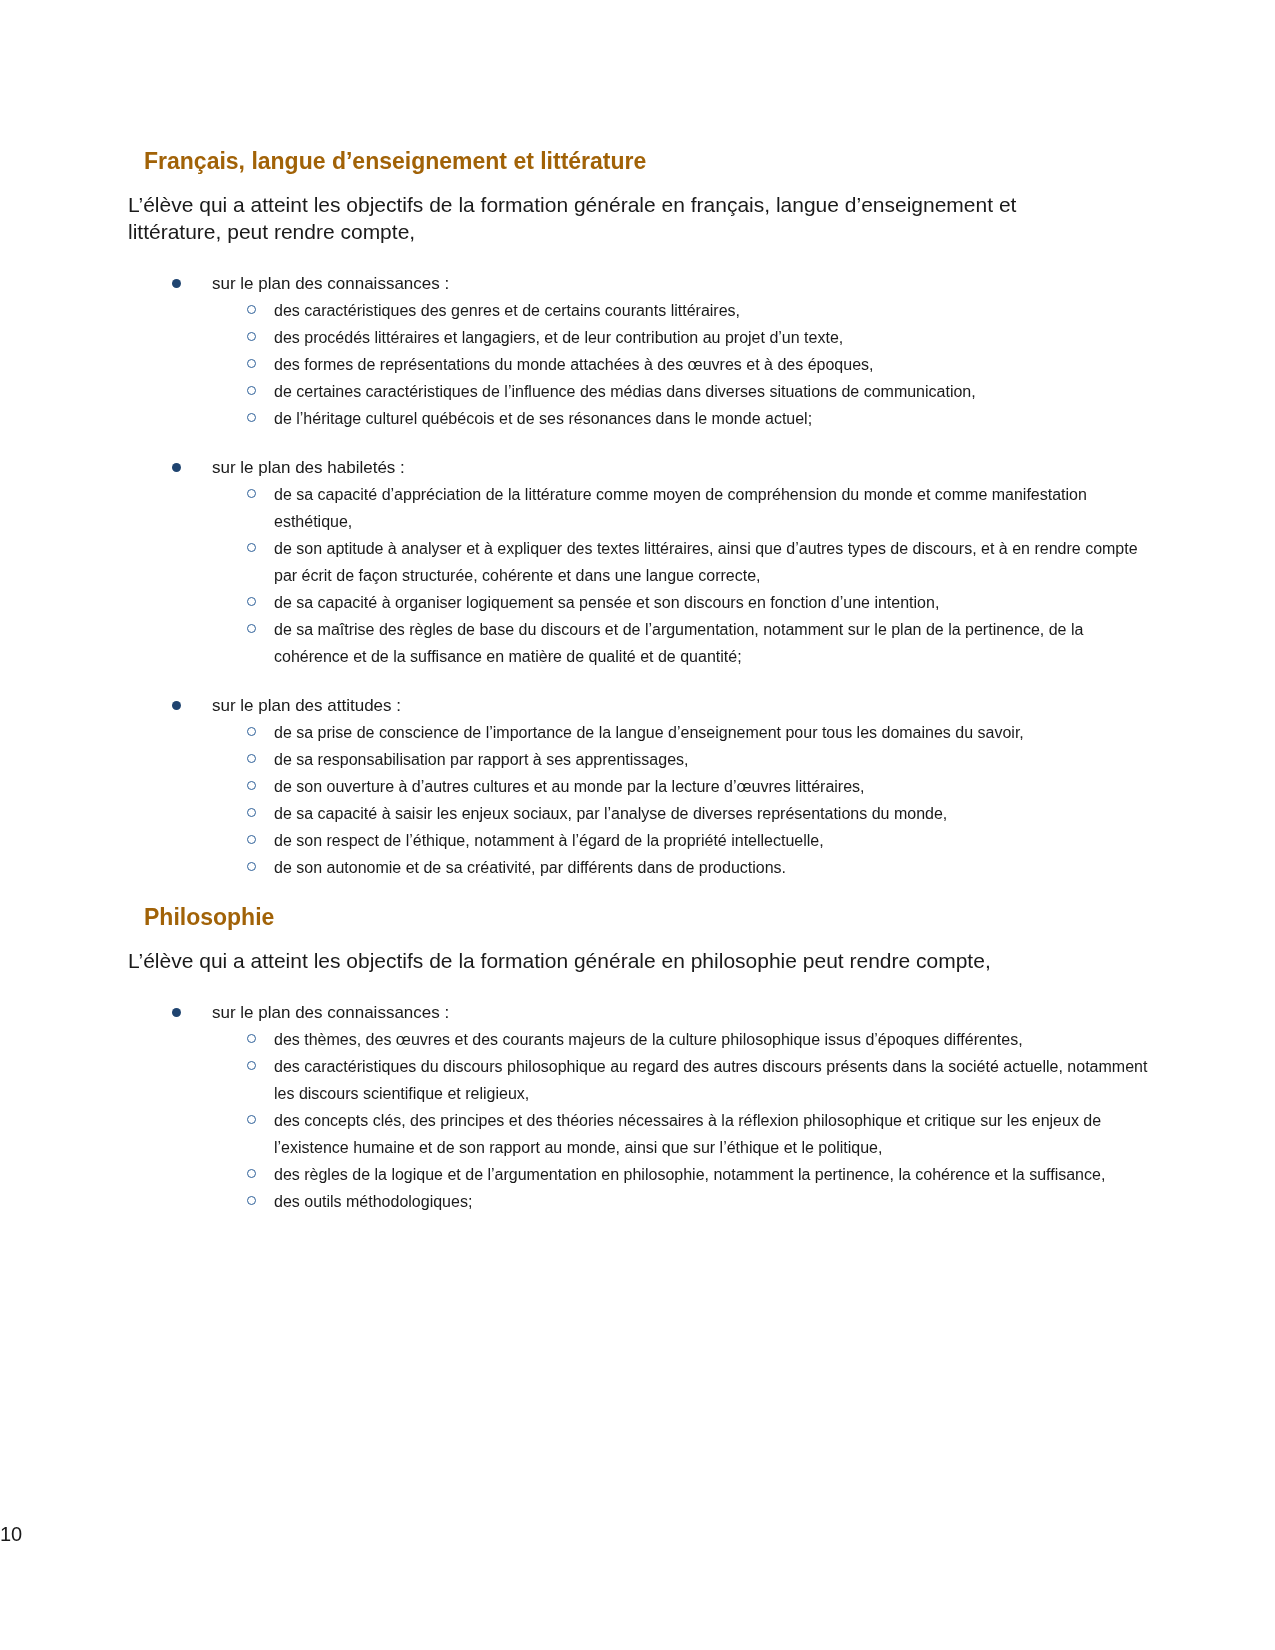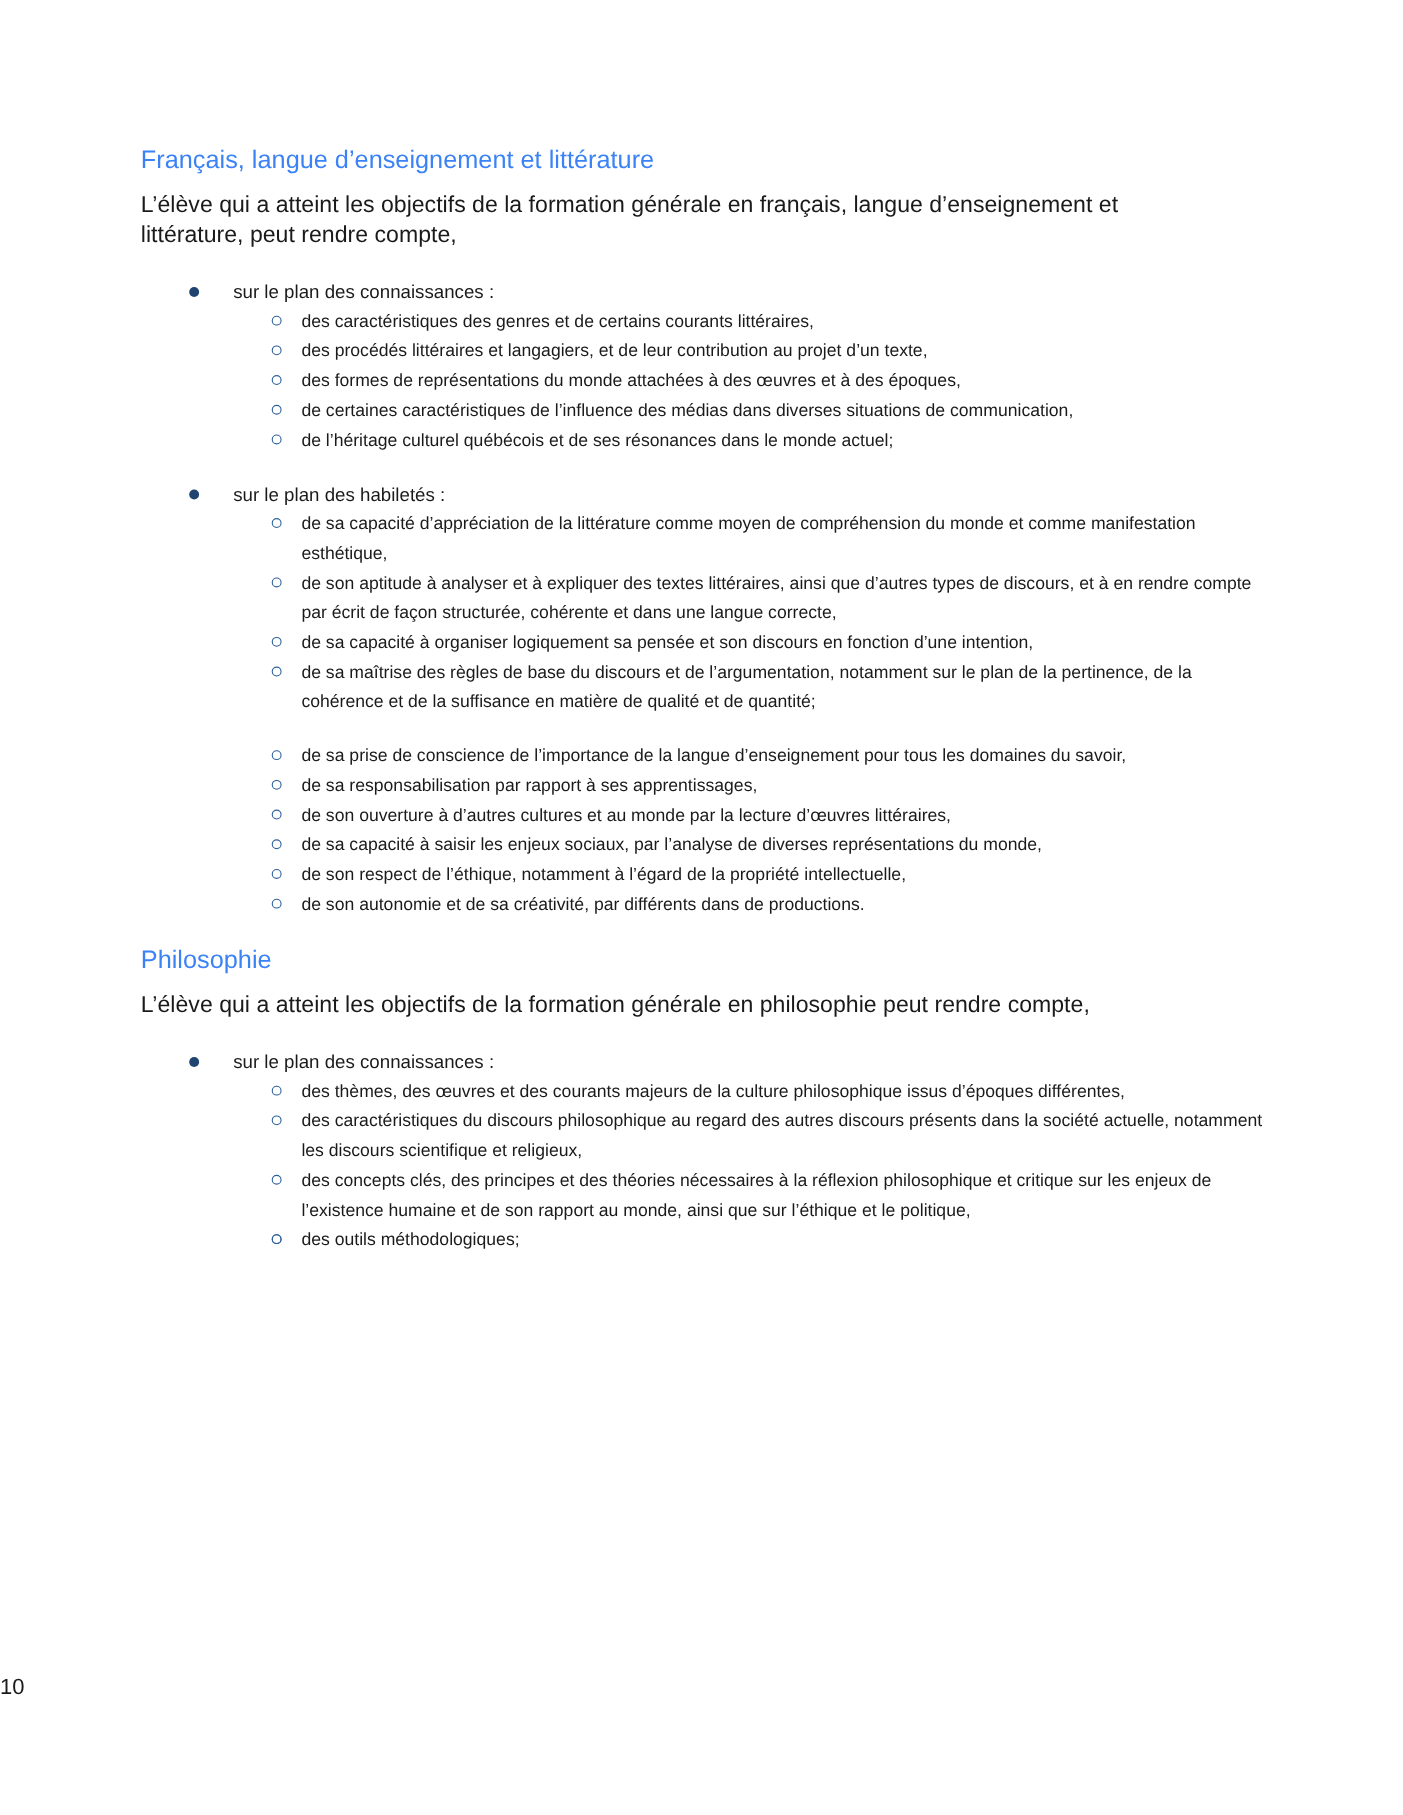--- a/index.html
+++ b/index.html
@@ -13,24 +13,24 @@
     overflow: hidden;
   }
   .content {
     position: absolute;
     left: 128px;
     top: 131px;
     width: 1021px;
   }
   .sec-title {
     font-size: 23px;
-    font-weight: 400;
-    color: #3b82f6;
+    font-weight: 700;
+    color: #a16207;
     line-height: 28px;
-    margin: 0;
+    margin: 16px;
   }
   .section + .section { margin-top: 22px; }
   .intro {
     font-size: 21px;
     line-height: 27px;
     margin: 14px 0 0 0;
     max-width: 952px;
   }
   .group { margin-top: 22px; }
   .group.first { margin-top: 25px; }
@@ -96,35 +96,36 @@
           <div class="li2"><span class="b2"></span><span class="li-text">de l’héritage culturel québécois et de ses résonances dans le monde actuel;</span></div>
         </div>
         <div class="group">
           <div class="li1"><span class="b1"></span><span class="li-text">sur le plan des habiletés :</span></div>
           <div class="li2"><span class="b2"></span><span class="li-text">de sa capacité d’appréciation de la littérature comme moyen de compréhension du monde et comme manifestation esthétique,</span></div>
           <div class="li2"><span class="b2"></span><span class="li-text">de son aptitude à analyser et à expliquer des textes littéraires, ainsi que d’autres types de discours, et à en rendre compte par écrit de façon structurée, cohérente et dans une langue correcte,</span></div>
           <div class="li2"><span class="b2"></span><span class="li-text">de sa capacité à organiser logiquement sa pensée et son discours en fonction d’une intention,</span></div>
           <div class="li2"><span class="b2"></span><span class="li-text">de sa maîtrise des règles de base du discours et de l’argumentation, notamment sur le plan de la pertinence, de la cohérence et de la suffisance en matière de qualité et de quantité;</span></div>
         </div>
         <div class="group">
+          <div class="li1"><span class="b1"></span><span class="li-text">sur le plan des attitudes :</span></div>
           <div class="li2"><span class="b2"></span><span class="li-text">de sa prise de conscience de l’importance de la langue d’enseignement pour tous les domaines du savoir,</span></div>
           <div class="li2"><span class="b2"></span><span class="li-text">de sa responsabilisation par rapport à ses apprentissages,</span></div>
           <div class="li2"><span class="b2"></span><span class="li-text">de son ouverture à d’autres cultures et au monde par la lecture d’œuvres littéraires,</span></div>
           <div class="li2"><span class="b2"></span><span class="li-text">de sa capacité à saisir les enjeux sociaux, par l’analyse de diverses représentations du monde,</span></div>
           <div class="li2"><span class="b2"></span><span class="li-text">de son respect de l’éthique, notamment à l’égard de la propriété intellectuelle,</span></div>
           <div class="li2"><span class="b2"></span><span class="li-text">de son autonomie et de sa créativité, par différents dans de productions.</span></div>
         </div>
       </section>
       <section class="section">
         <h1 class="sec-title">Philosophie</h1>
         <p class="intro">L’élève qui a atteint les objectifs de la formation générale en philosophie peut rendre compte,</p>
         <div class="group first">
           <div class="li1"><span class="b1"></span><span class="li-text">sur le plan des connaissances :</span></div>
           <div class="li2"><span class="b2"></span><span class="li-text">des thèmes, des œuvres et des courants majeurs de la culture philosophique issus d’époques différentes,</span></div>
           <div class="li2"><span class="b2"></span><span class="li-text">des caractéristiques du discours philosophique au regard des autres discours présents dans la société actuelle, notamment les discours scientifique et religieux,</span></div>
           <div class="li2"><span class="b2"></span><span class="li-text">des concepts clés, des principes et des théories nécessaires à la réflexion philosophique et critique sur les enjeux de l’existence humaine et de son rapport au monde, ainsi que sur l’éthique et le politique,</span></div>
-          <div class="li2"><span class="b2"></span></div>
+          <div class="li2"><span class="b2"></span><span class="li-text">des règles de la logique et de l’argumentation en philosophie, notamment la pertinence, la cohérence et la suffisance,</span></div>
           <div class="li2"><span class="b2"></span><span class="li-text">des outils méthodologiques;</span></div>
         </div>
       </section>
     </div>
   <div class="page-number">10</div>
 </div>
 
 </body></html>

